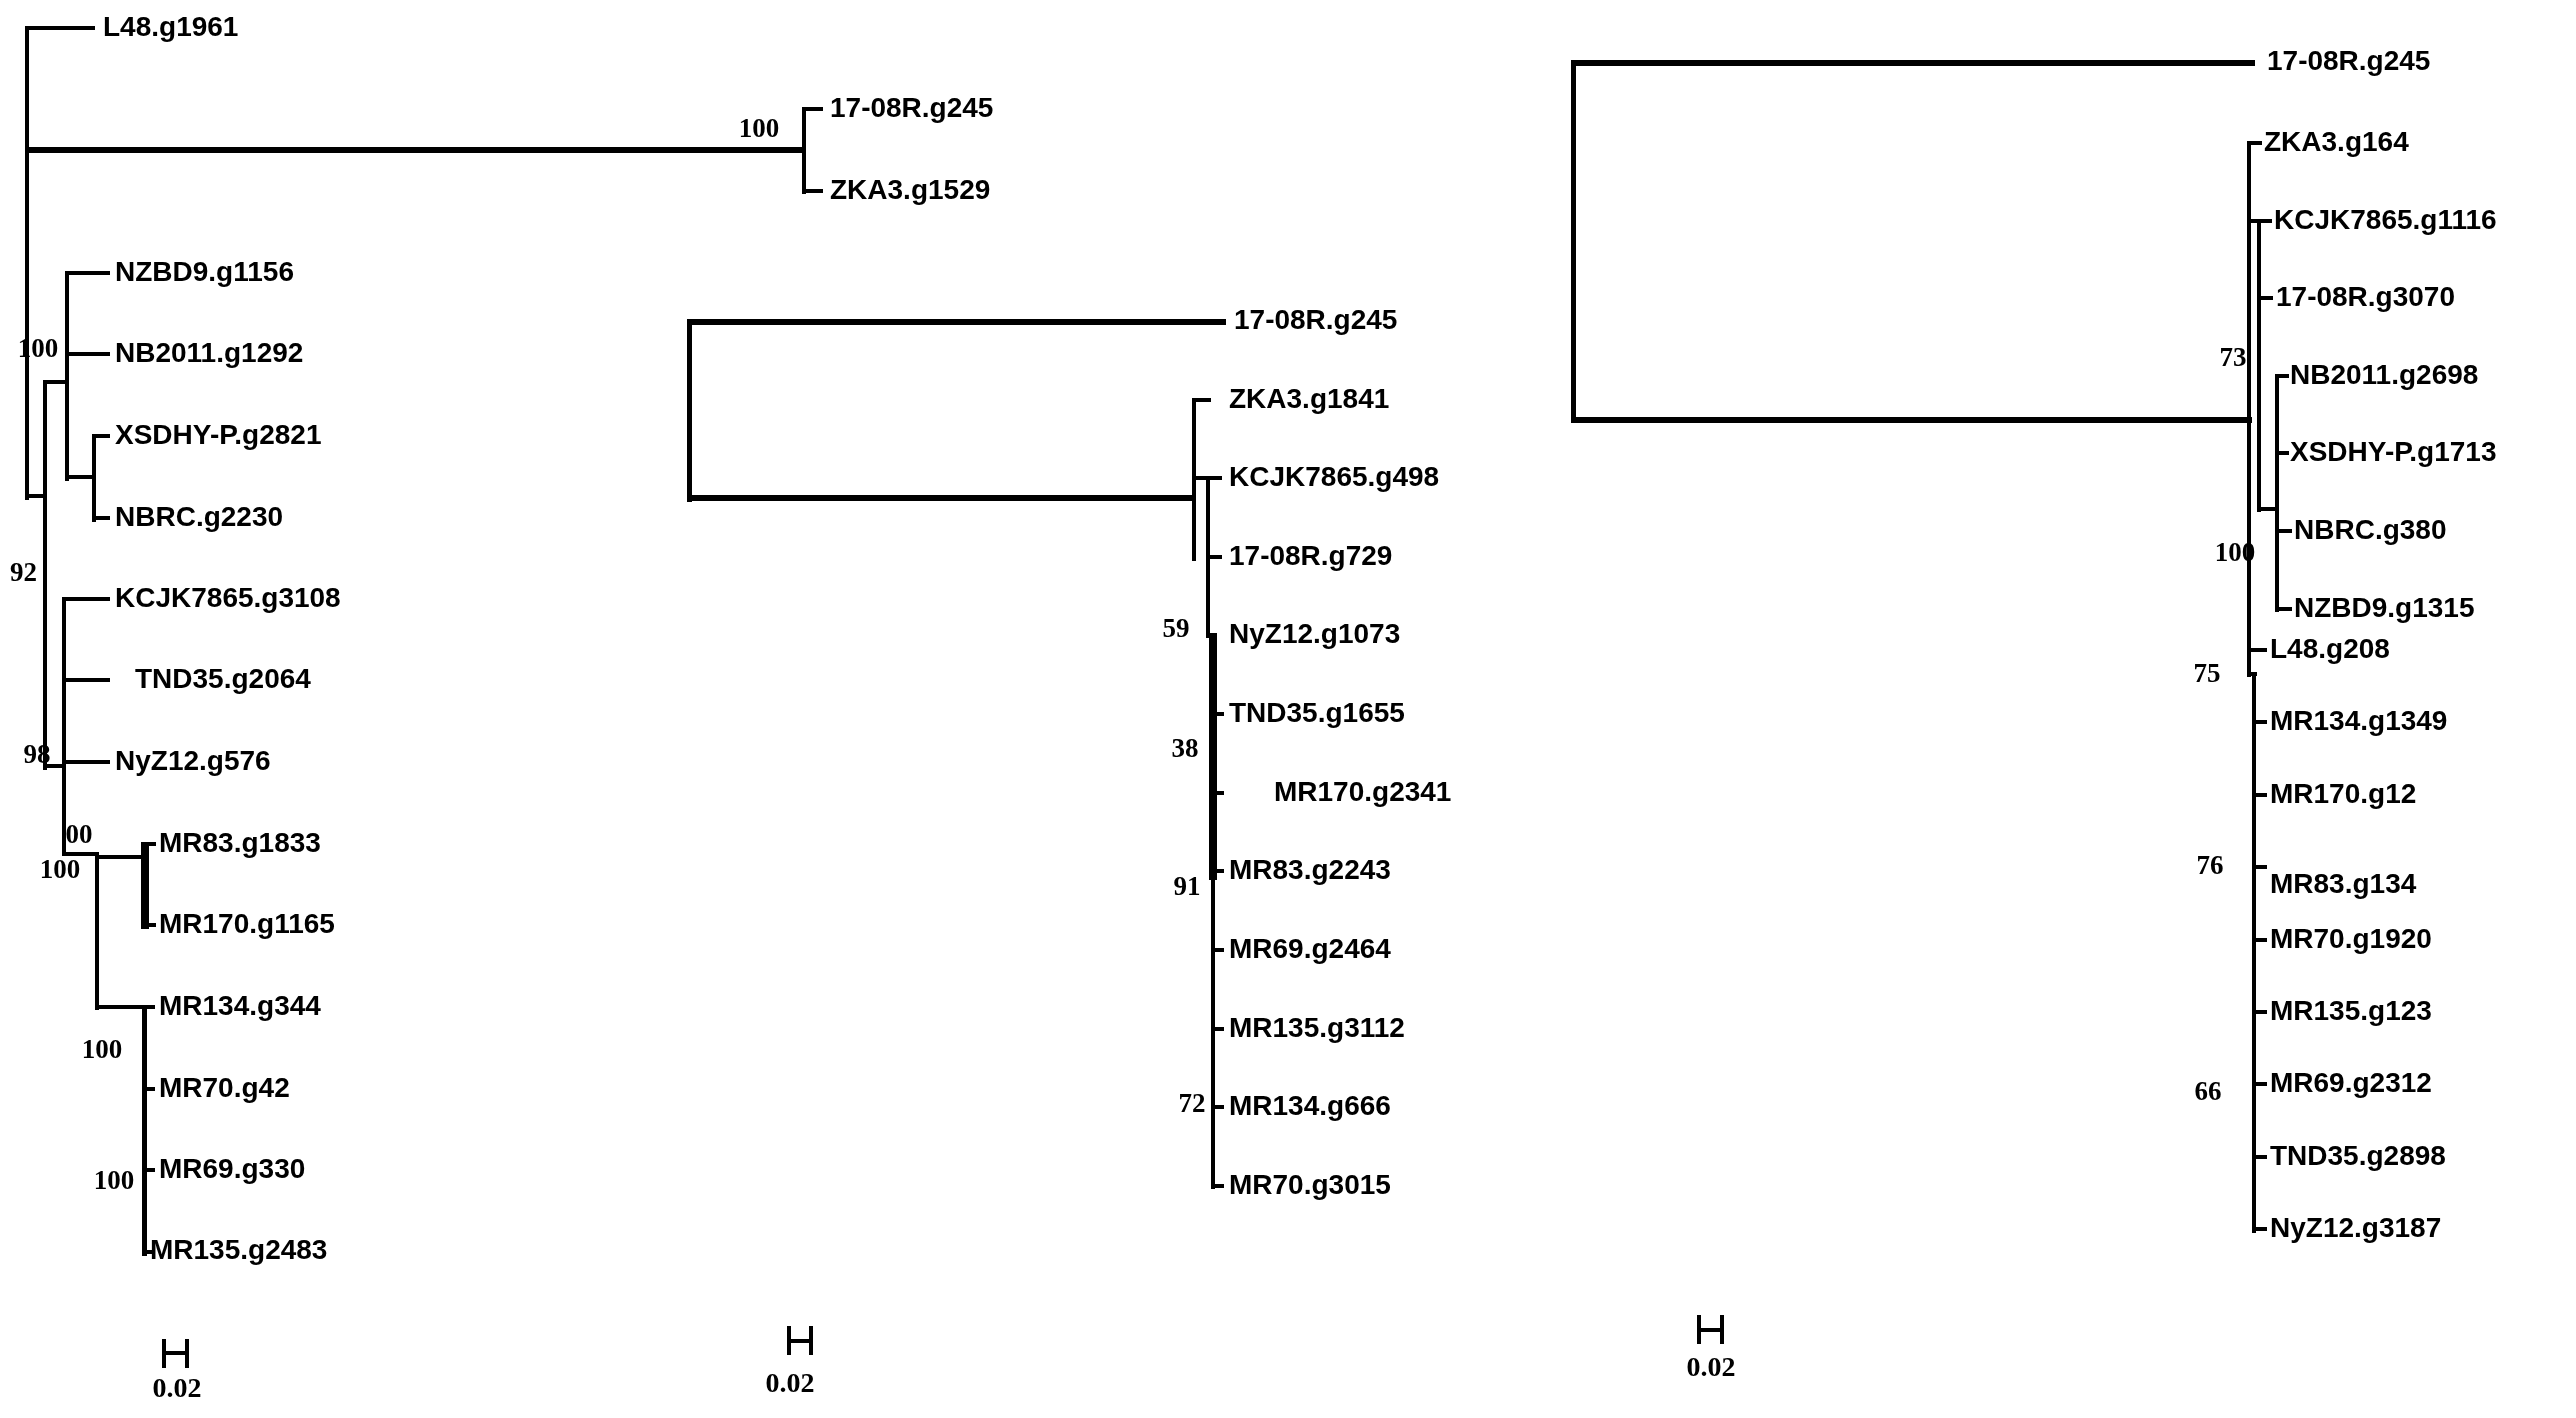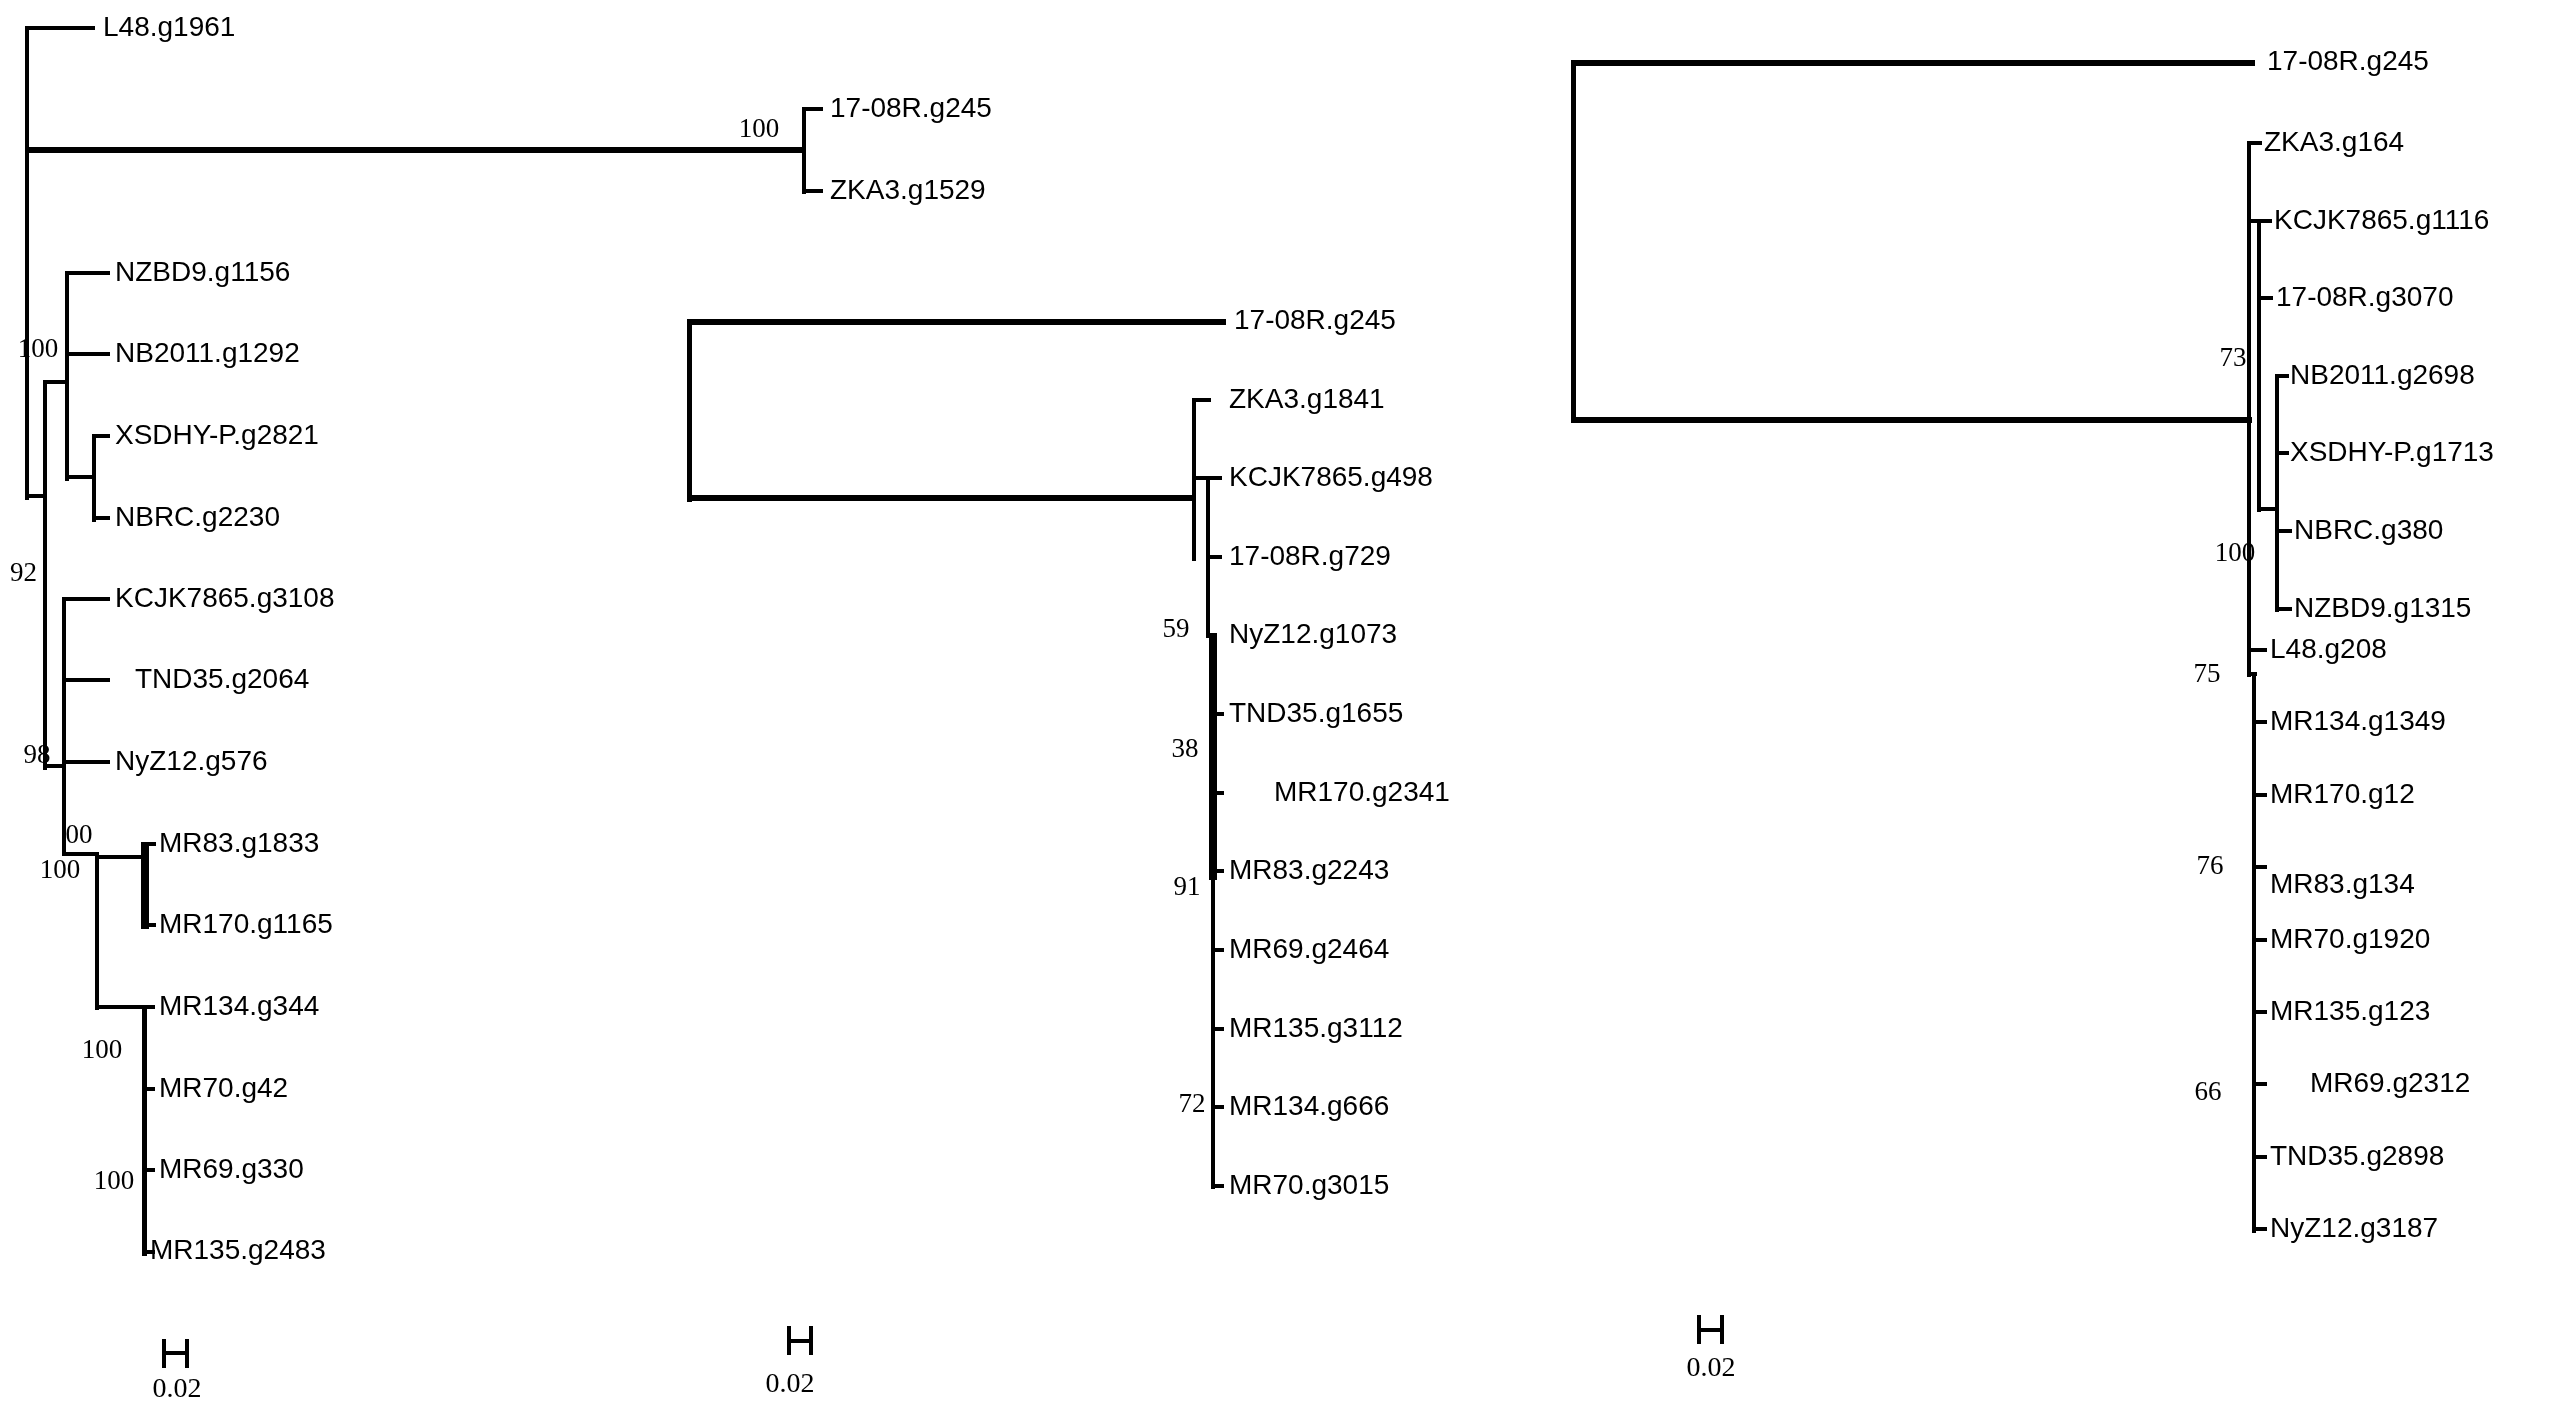--- a/index.html
+++ b/index.html
@@ -2,20 +2,21 @@
 <html style="font-size:10.2px"><head>
 <meta charset="utf-8">
 <style>
   html,body{margin:0;padding:0;background:#ffffff;}
   .canvas{
     position:relative;
     width:2576px;height:1418px;
     background:#ffffff;
     font-family:"Liberation Sans",sans-serif;
     overflow:hidden;
+    font-weight:bold;
   }
   .tree{position:absolute;left:0;top:0;width:100%;height:100%;}
   .seg{position:absolute;background:#000000;}
   .tip{
     position:absolute;
     font-size:28px;
     color:#000000;
     white-space:nowrap;
     transform:translateY(-52%);
     letter-spacing:0px;
@@ -179,21 +180,21 @@
       <div class="tip" style="left: 2290px; top: 376px;">NB2011.g2698</div>
       <div class="tip" style="left: 2290px; top: 453px;">XSDHY-P.g1713</div>
       <div class="tip" style="left: 2294px; top: 531px;">NBRC.g380</div>
       <div class="tip" style="left: 2294px; top: 609px;">NZBD9.g1315</div>
       <div class="tip" style="left: 2270px; top: 650px;">L48.g208</div>
       <div class="tip" style="left: 2270px; top: 722px;">MR134.g1349</div>
       <div class="tip" style="left: 2270px; top: 795px;">MR170.g12</div>
       <div class="tip" style="left: 2270px; top: 867px; margin-top: 18px;">MR83.g134</div>
       <div class="tip" style="left: 2270px; top: 940px;">MR70.g1920</div>
       <div class="tip" style="left: 2270px; top: 1012px;">MR135.g123</div>
-      <div class="tip" style="left: 2270px; top: 1084px; margin-left: 40px;">MR69.g2312</div>
+      <div class="tip" style="left: 2270px; top: 1084px;">MR69.g2312</div>
       <div class="tip" style="left: 2270px; top: 1157px;">TND35.g2898</div>
       <div class="tip" style="left: 2270px; top: 1229px;">NyZ12.g3187</div>
       <div class="support" style="left: 2233px; top: 357px;">73</div>
       <div class="support" style="left: 2235px; top: 552px;">100</div>
       <div class="support" style="left: 2207px; top: 673px;">75</div>
       <div class="support" style="left: 2210px; top: 865px;">76</div>
       <div class="support" style="left: 2208px; top: 1091px;">66</div>
       <div class="seg" style="left: 1699px; top: 1328px; width: 23px; height: 3.8px;"></div>
       <div class="seg" style="left: 1697px; top: 1315px; width: 3.8px; height: 29px;"></div>
       <div class="seg" style="left: 1720px; top: 1315px; width: 3.8px; height: 29px;"></div>

